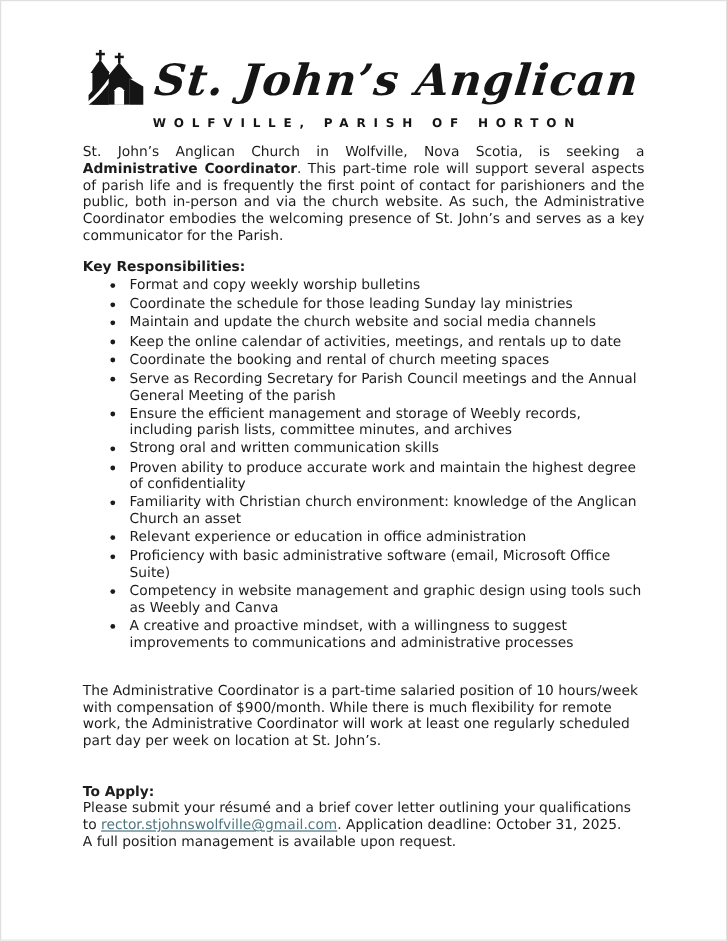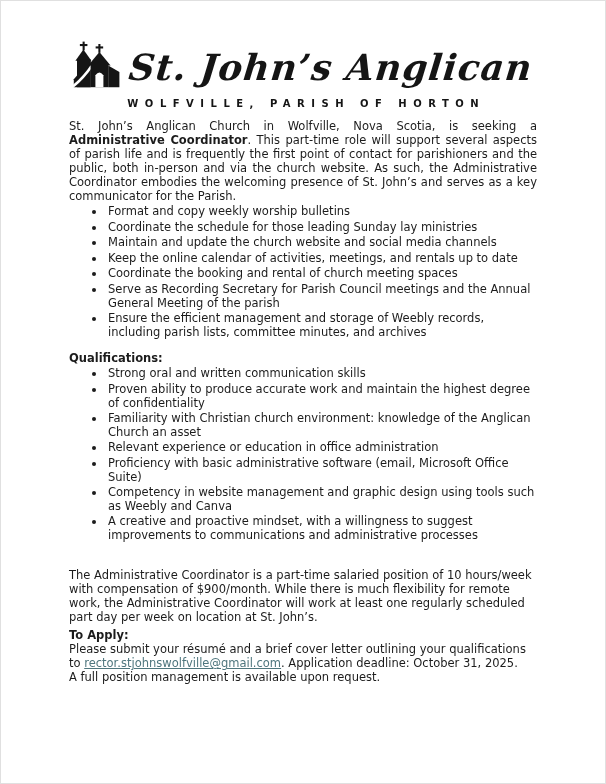--- a/index.html
+++ b/index.html
@@ -62,21 +62,21 @@
     margin-top: 2px;
     padding-left: 37px;
     list-style-type: disc;
   }
   ul.doc-list li {
     line-height: 13.6px;
     margin-bottom: 2px;
     padding-left: 2px;
   }
   .para { margin-top: 26px; }
-  .apply-heading { margin-top: 4px; font-weight: bold; }
+  .apply-heading { margin-top: 28px; font-weight: bold; }
   .closing { margin-top: 15px; }
   b { font-weight: bold; }
   a.email-link {
     color: #4f767e;
     text-decoration: underline;
     cursor: pointer;
   }
 </style>
 </head>
 <body>
@@ -108,31 +108,31 @@
           <path d="M28,60 L28,45 Q33,38.5 38,45 L38,60 Z" fill="#ffffff"></path>
         </svg>
       </span>
       <span class="logo-script">St. John’s Anglican</span>
     </div>
     <div class="logo-subtitle">WOLFVILLE,  PARISH  OF  HORTON</div>
   </div>
 
   <p class="intro"><span>St. John’s Anglican Church in Wolfville, Nova Scotia, is seeking a </span><b>Administrative Coordinator</b><span>. This part-time role will support several aspects of parish life and is frequently the first point of contact for parishioners and the public, both in-person and via the church website. As such, the Administrative Coordinator embodies the welcoming presence of St. John’s and serves as a key communicator for the Parish.</span></p>
 
+  <p class="section-heading">Key Responsibilities:</p>
   <ul class="doc-list">
     <li>Format and copy weekly worship bulletins</li>
     <li>Coordinate the schedule for those leading Sunday lay ministries</li>
     <li>Maintain and update the church website and social media channels</li>
     <li>Keep the online calendar of activities, meetings, and rentals up to date</li>
     <li>Coordinate the booking and rental of church meeting spaces</li>
     <li>Serve as Recording Secretary for Parish Council meetings and the Annual General Meeting of the parish</li>
     <li>Ensure the efficient management and storage of Weebly records, including parish lists, committee minutes, and archives</li>
   </ul>
 
-  <p class="section-heading">Qualifications:</p>
   <ul class="doc-list">
     <li>Strong oral and written communication skills</li>
     <li>Proven ability to produce accurate work and maintain the highest degree of confidentiality</li>
     <li>Familiarity with Christian church environment: knowledge of the Anglican Church an asset</li>
     <li>Relevant experience or education in office administration</li>
     <li>Proficiency with basic administrative software (email, Microsoft Office Suite)</li>
     <li>Competency in website management and graphic design using tools such as Weebly and Canva</li>
     <li>A creative and proactive mindset, with a willingness to suggest improvements to communications and administrative processes</li>
   </ul>
 

